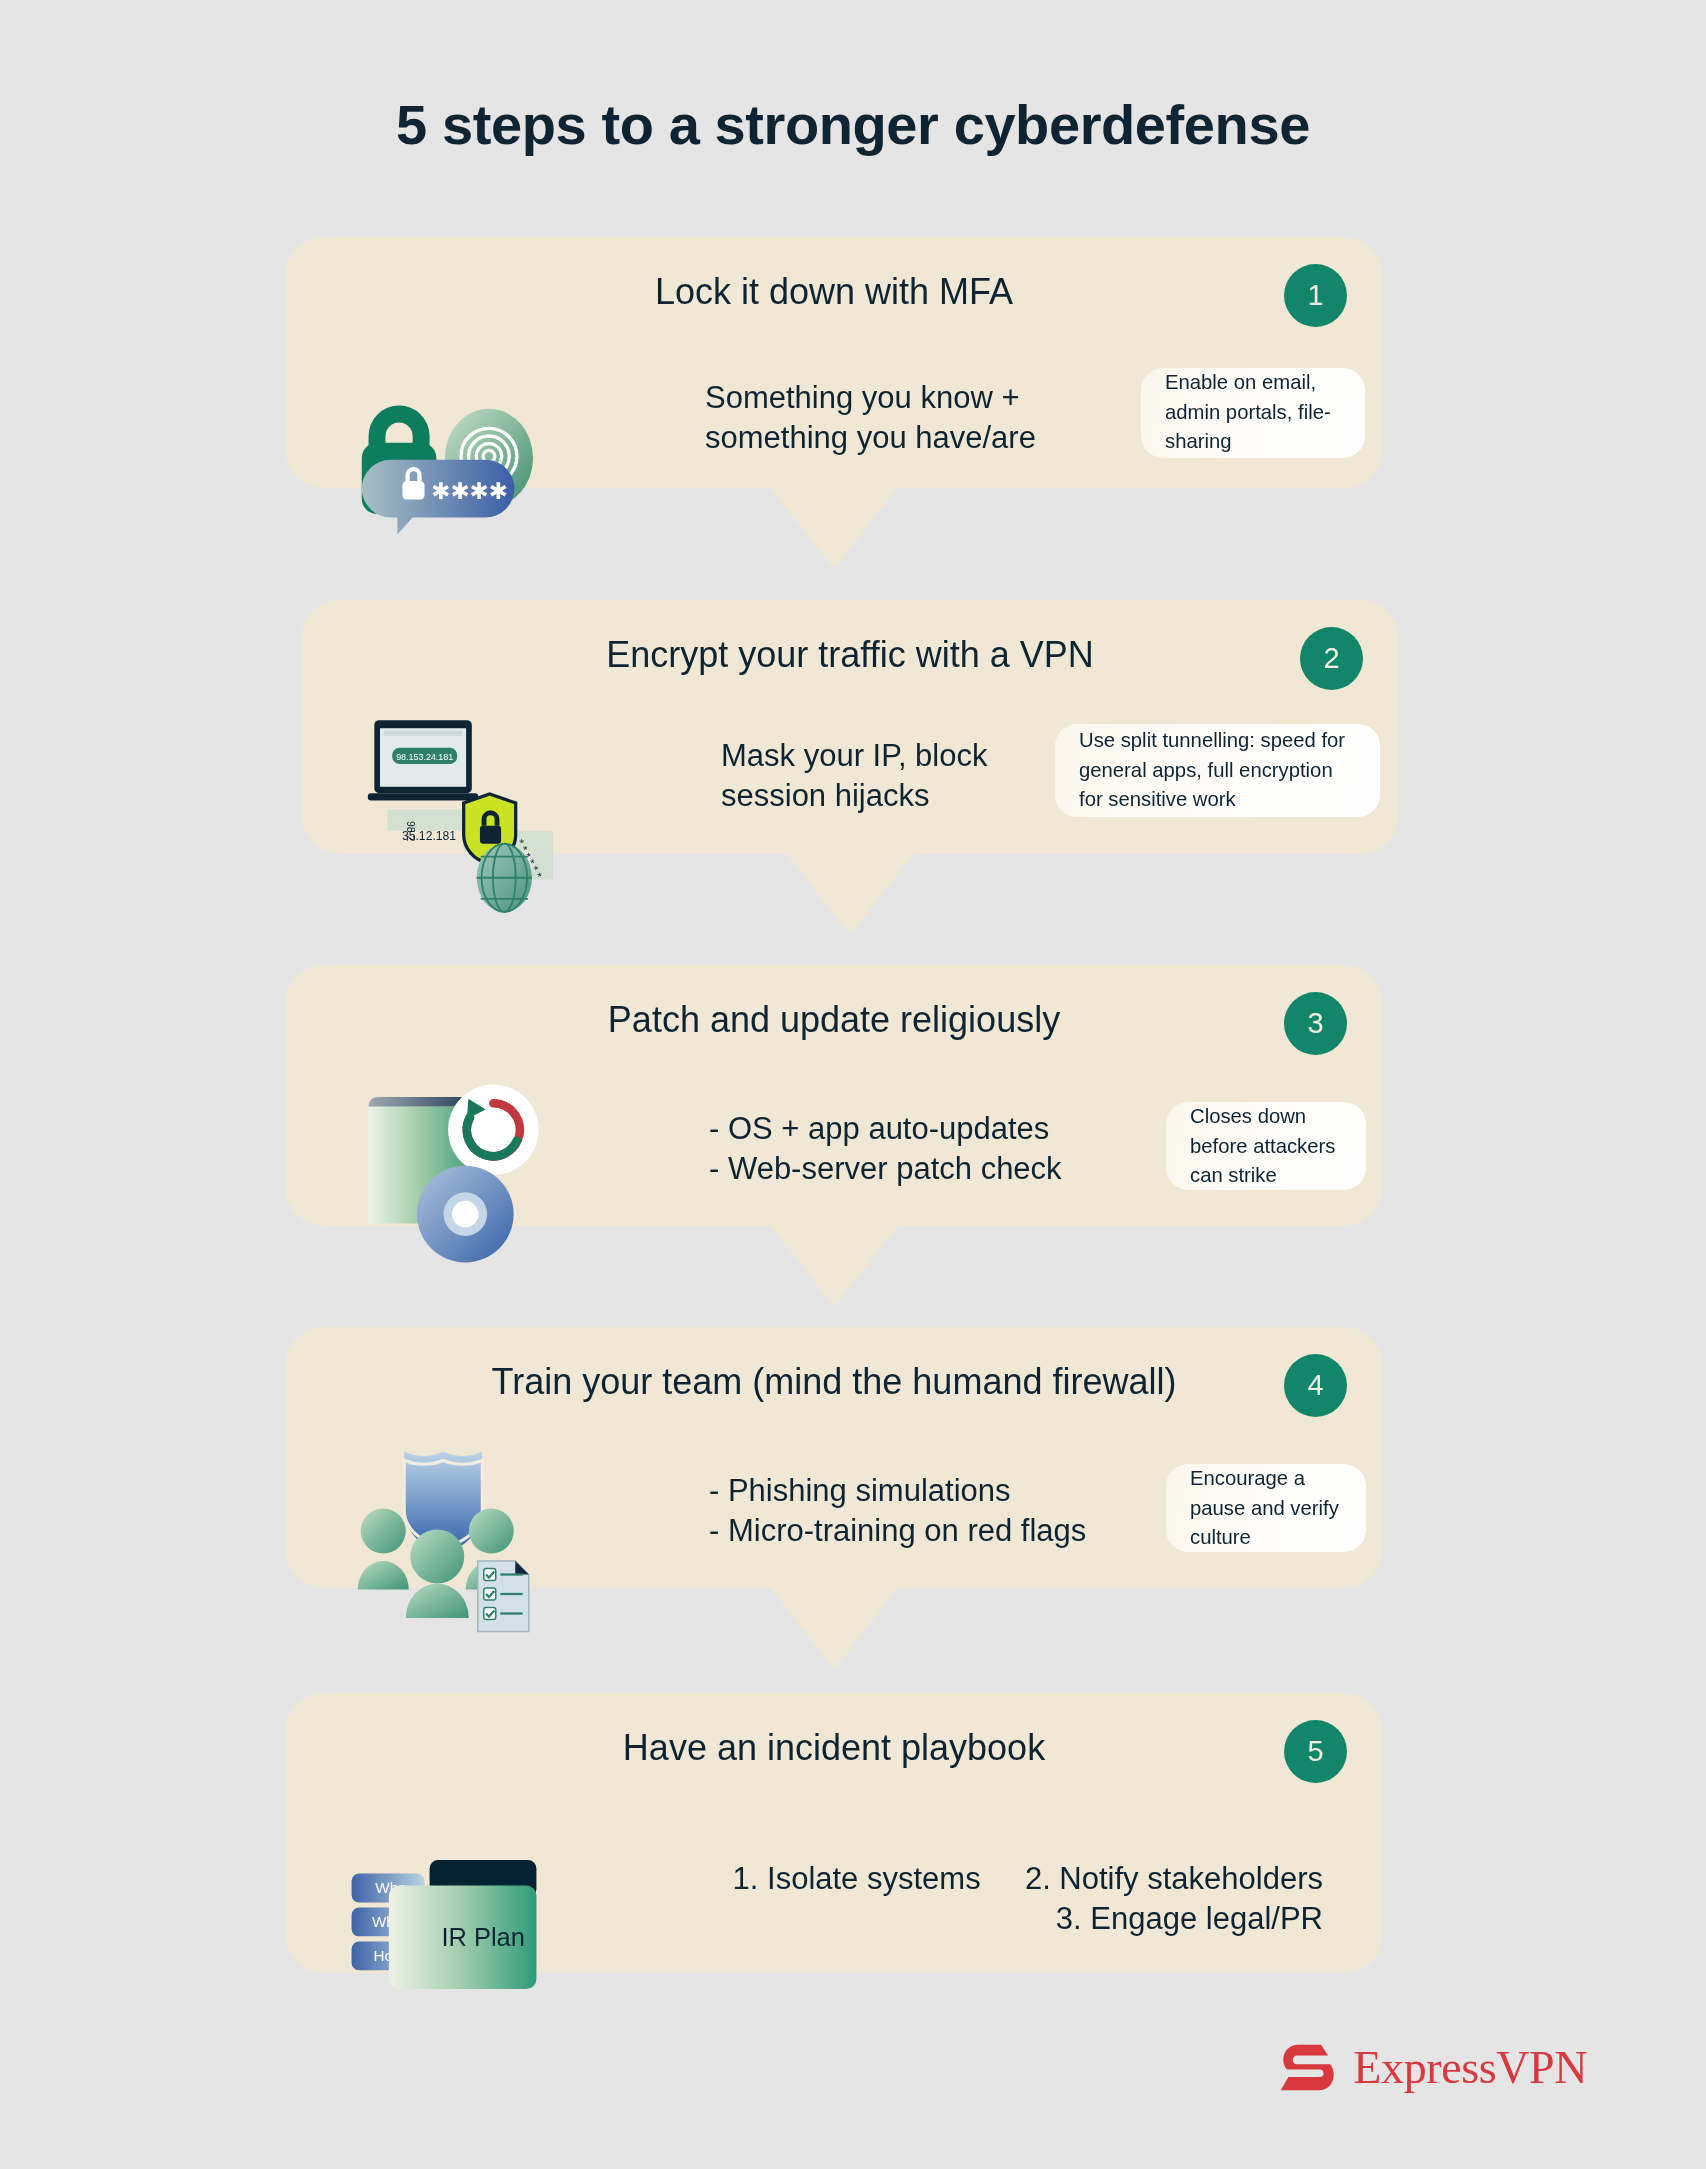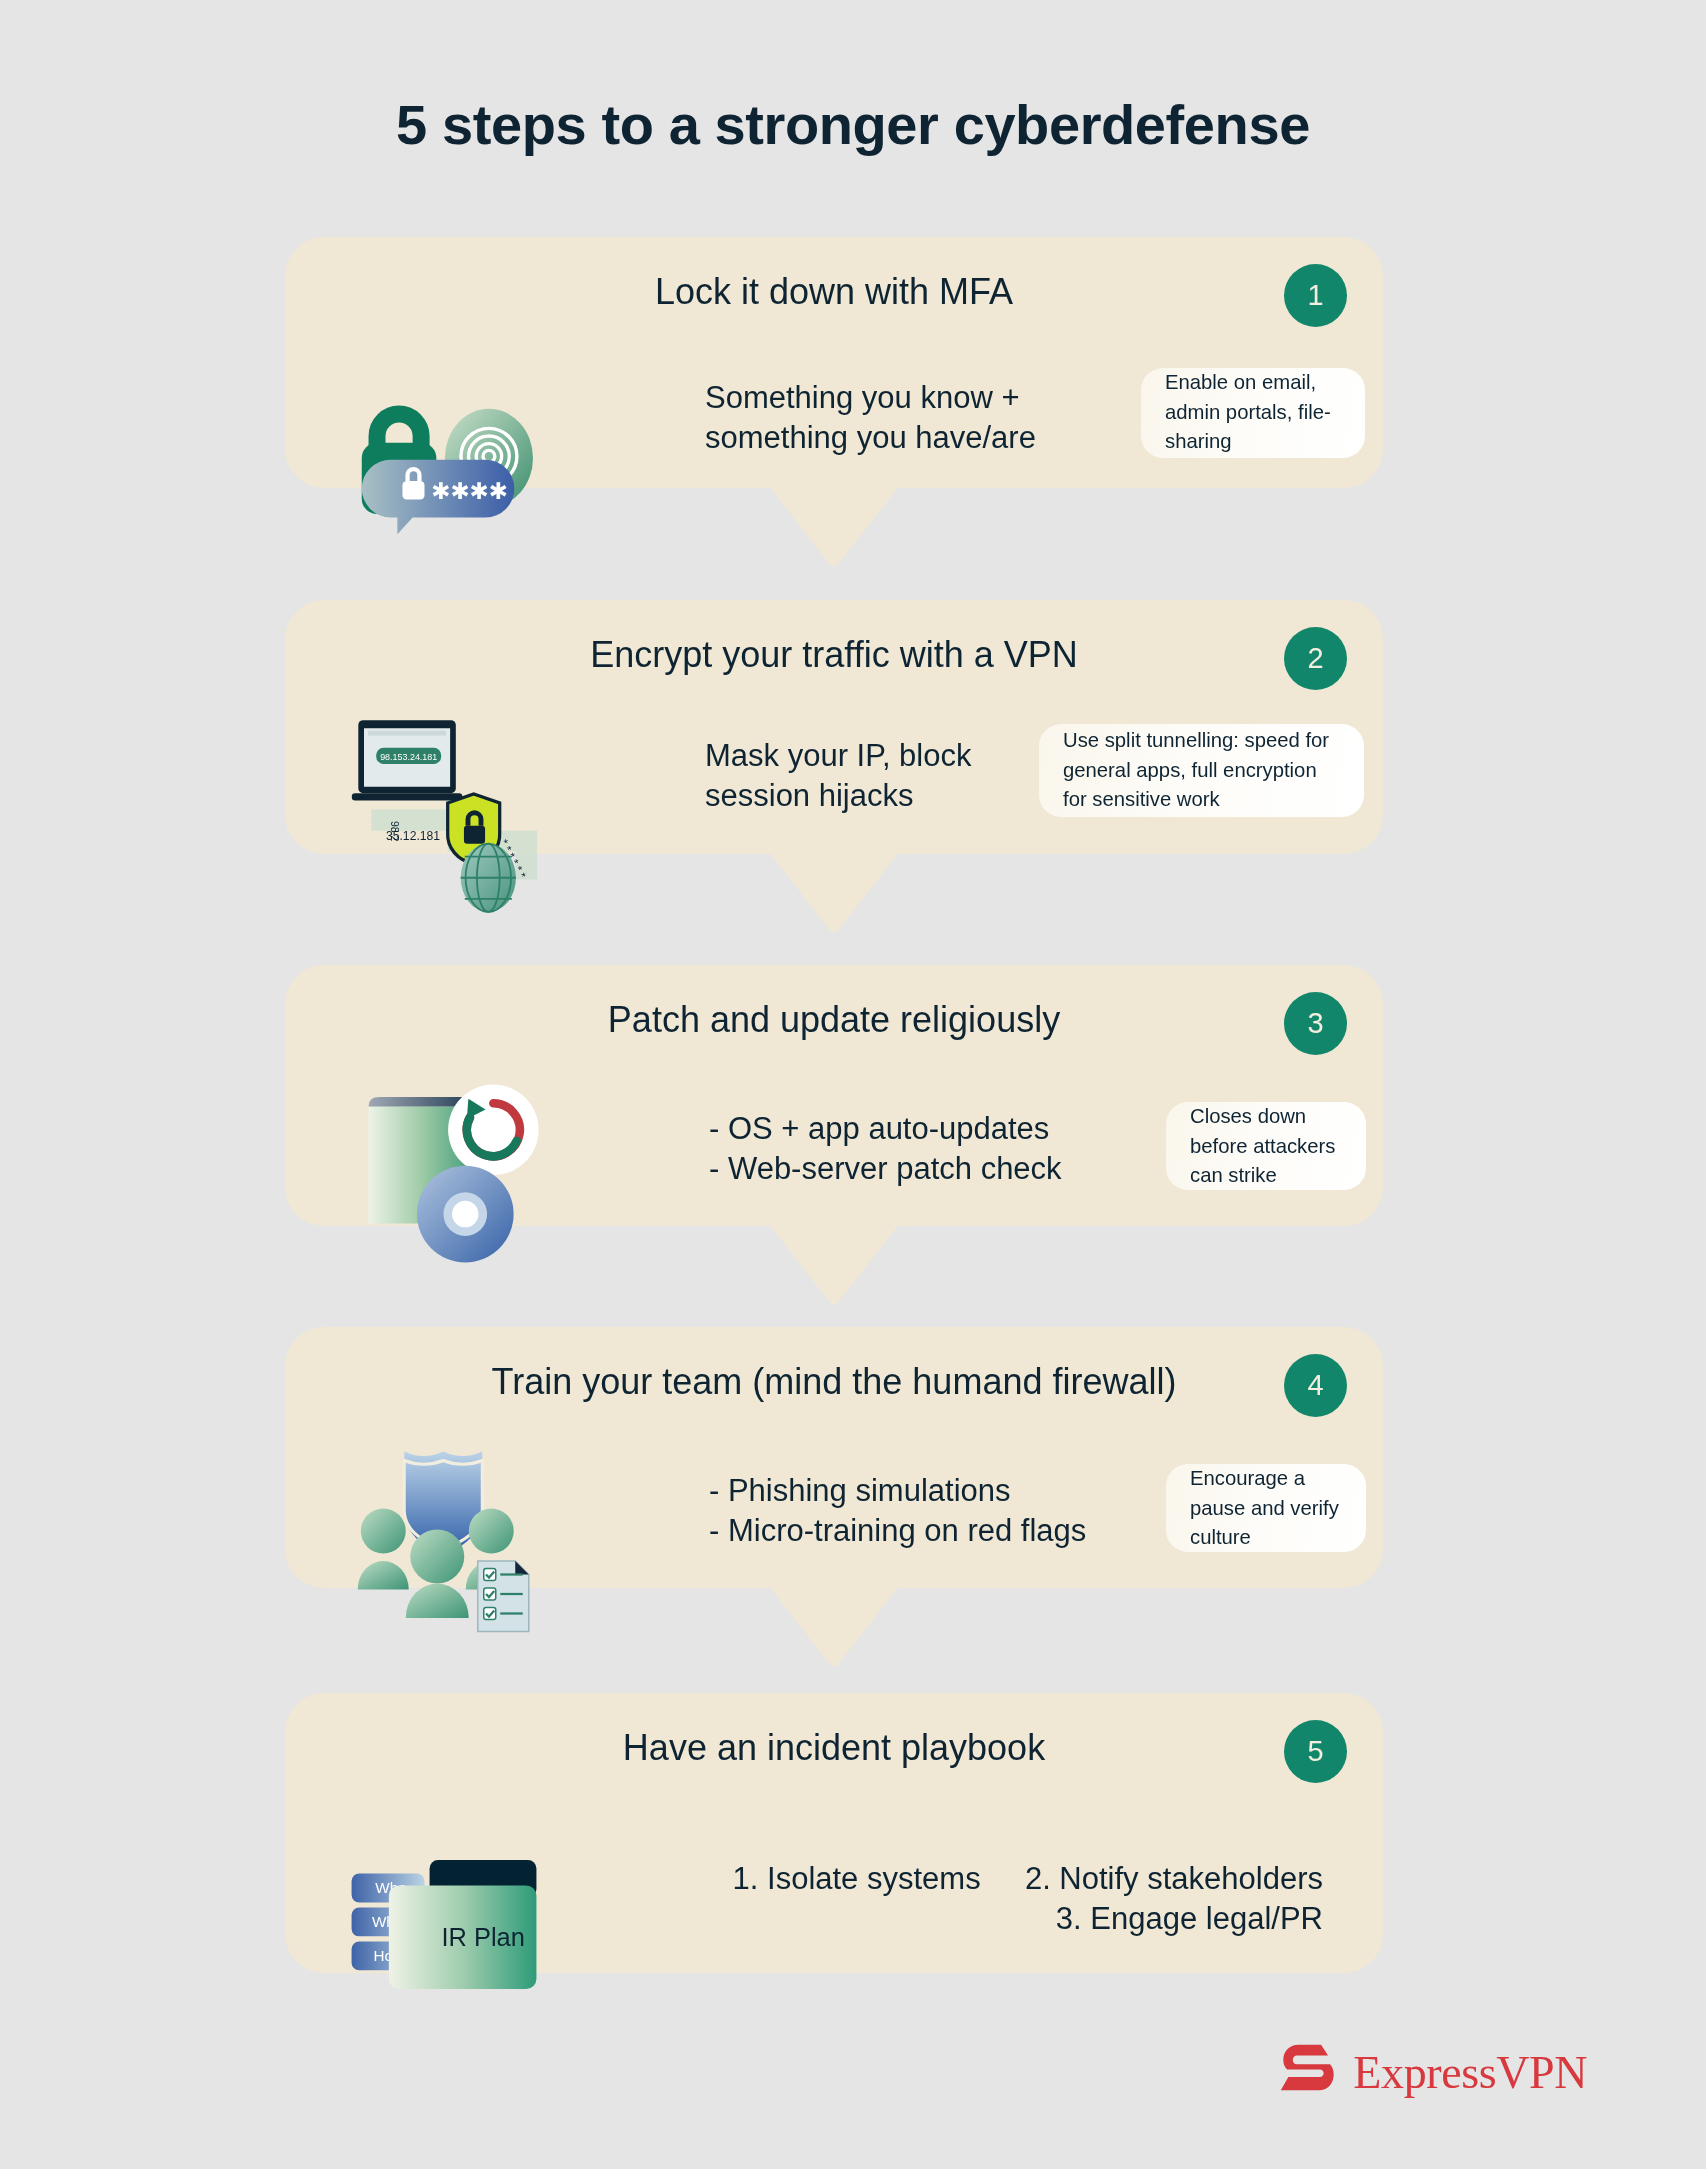--- a/index.html
+++ b/index.html
@@ -111,21 +111,21 @@
     padding: 18.6px 24px;
   }
 
   
   #card1 { top: 237px; height: 251px; }
   #card1 .step-lines { left: 420px; top: 29px; width: 398px; text-align: left; }
   #card1 .step-tip { left: 856px; top: 18.6px; width: 224px; height: 90px; }
   #card1 .step-illustration { left: 53px; top: 8.5px; }
 
   
-  #card2 { top: 600px; height: 254px; }
+  #card2 { top: 600px; height: 254px; margin-left: 16px; }
   #card2 .step-lines { left: 420px; top: 24px; width: 322px; text-align: left; }
   #card2 .step-tip { left: 754px; top: 12px; width: 325px; height: 93px; }
   #card2 .step-illustration { left: 51px; top: 0px; }
 
   
   #card3 { top: 965px; height: 261px; }
   #card3 .step-lines { left: 424px; top: 32px; width: 398px; text-align: left; }
   #card3 .step-tip { left: 881px; top: 25.4px; width: 200px; height: 88px; }
   #card3 .step-illustration { left: 61px; top: -8.5px; }
 
@@ -144,21 +144,21 @@
 
   
   .illus-svg { width: 100%; height: 100%; display: block; overflow: visible; }
 
   
   .brand {
     position: absolute;
     right: 119px;
     bottom: 71px;
     display: flex;
-    align-items: flex-end;
+    align-items: center;
     gap: 13.6px;
   }
   .brand-mark { width: 63px; height: 63px; display: block; }
   .brand-word {
     font-family: "Liberation Serif", serif;
     font-size: 46px;
     color: #D7393F;
     font-weight: 400;
     letter-spacing: -0.4px;
   }

